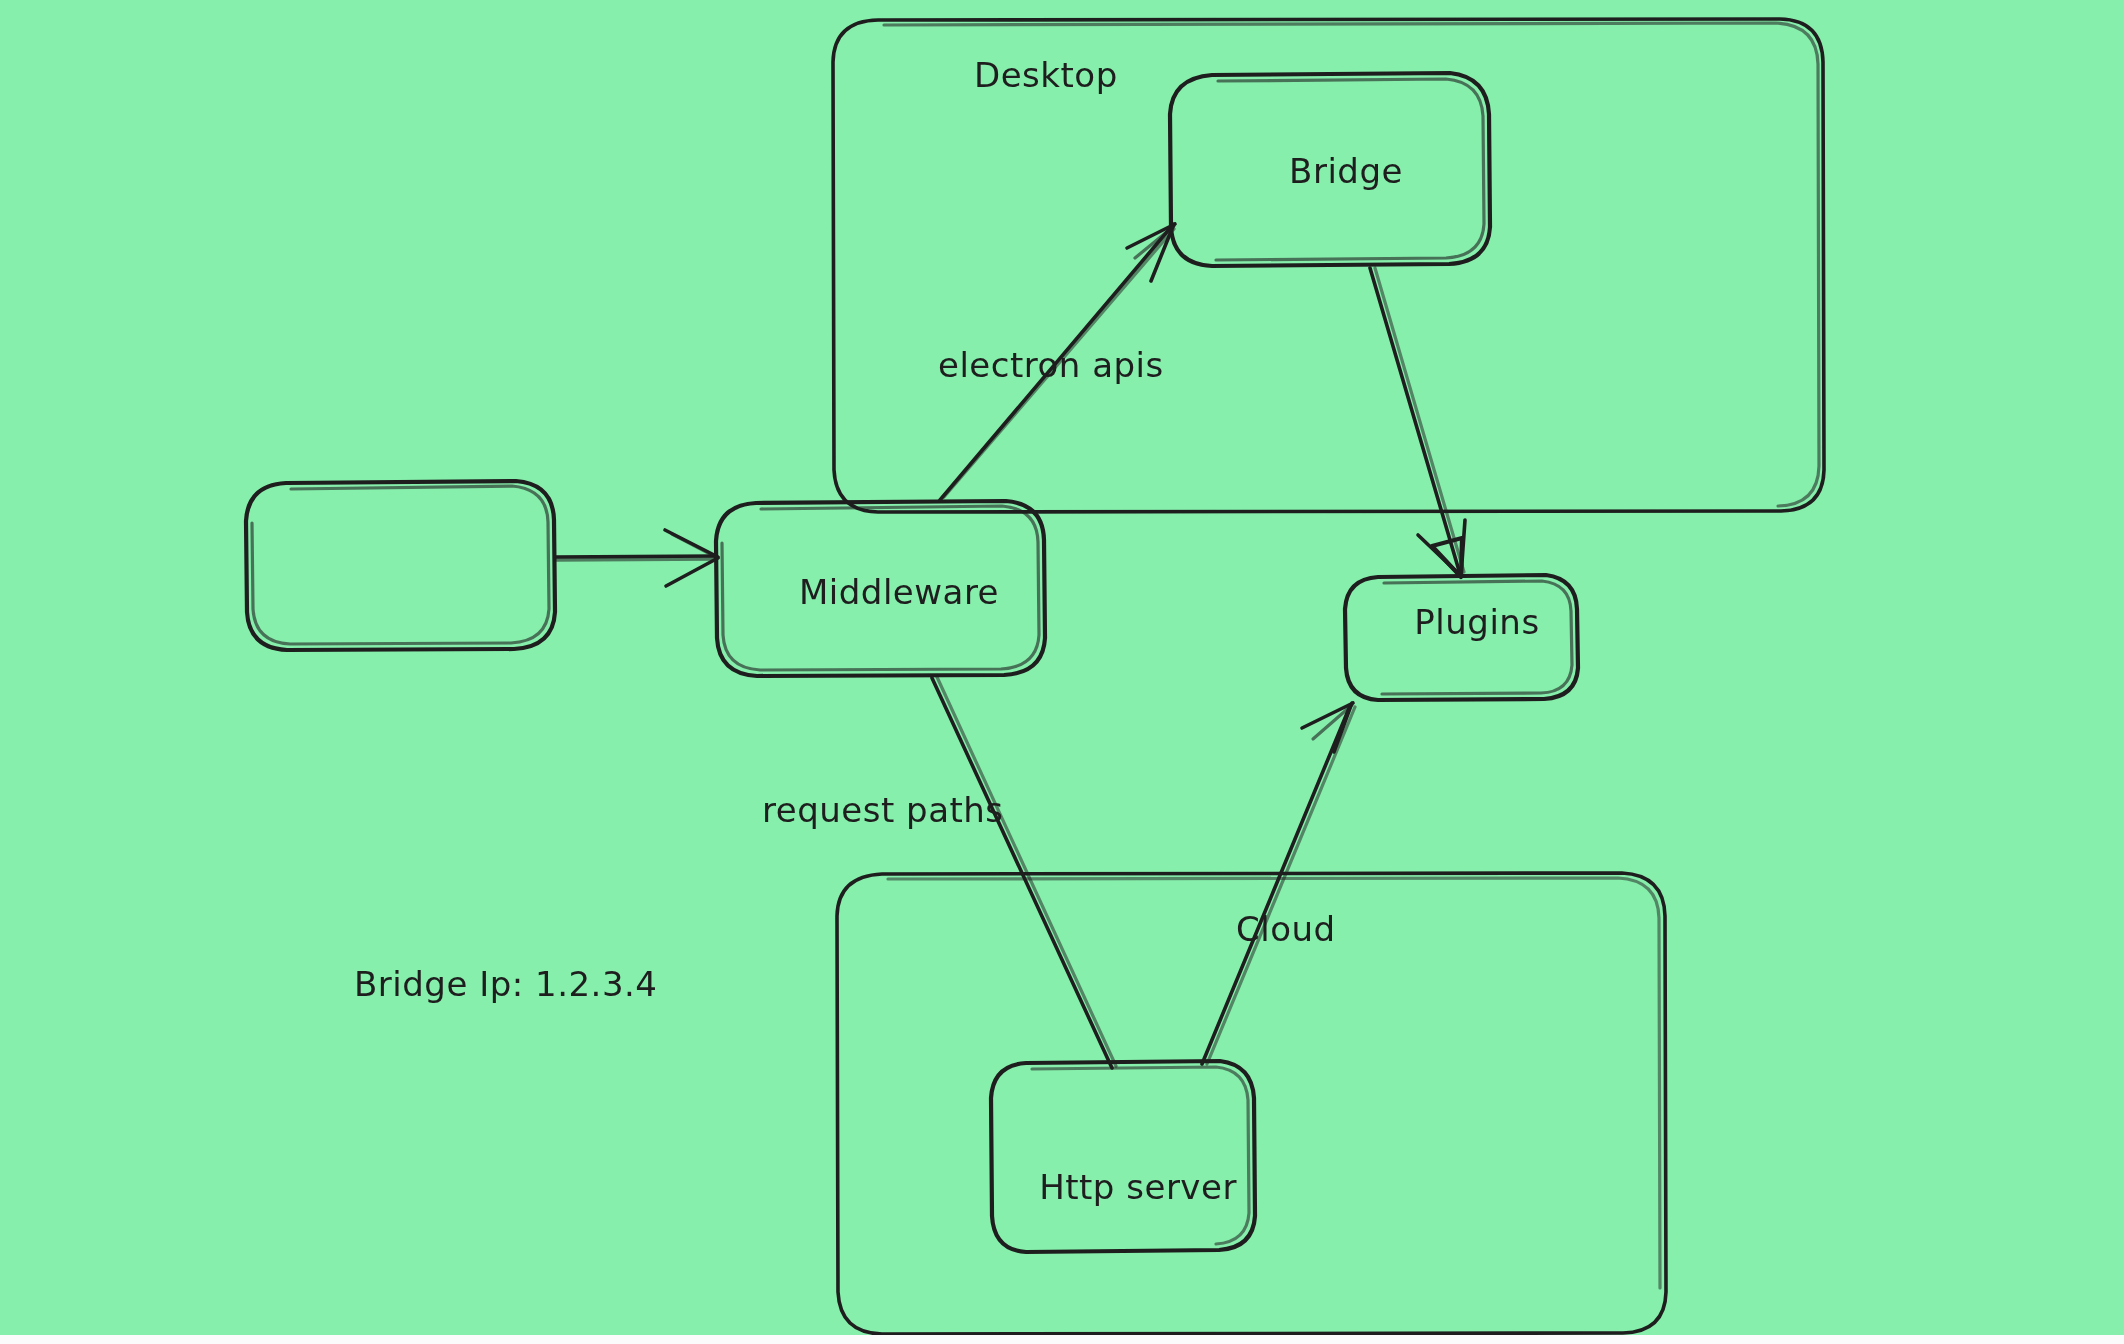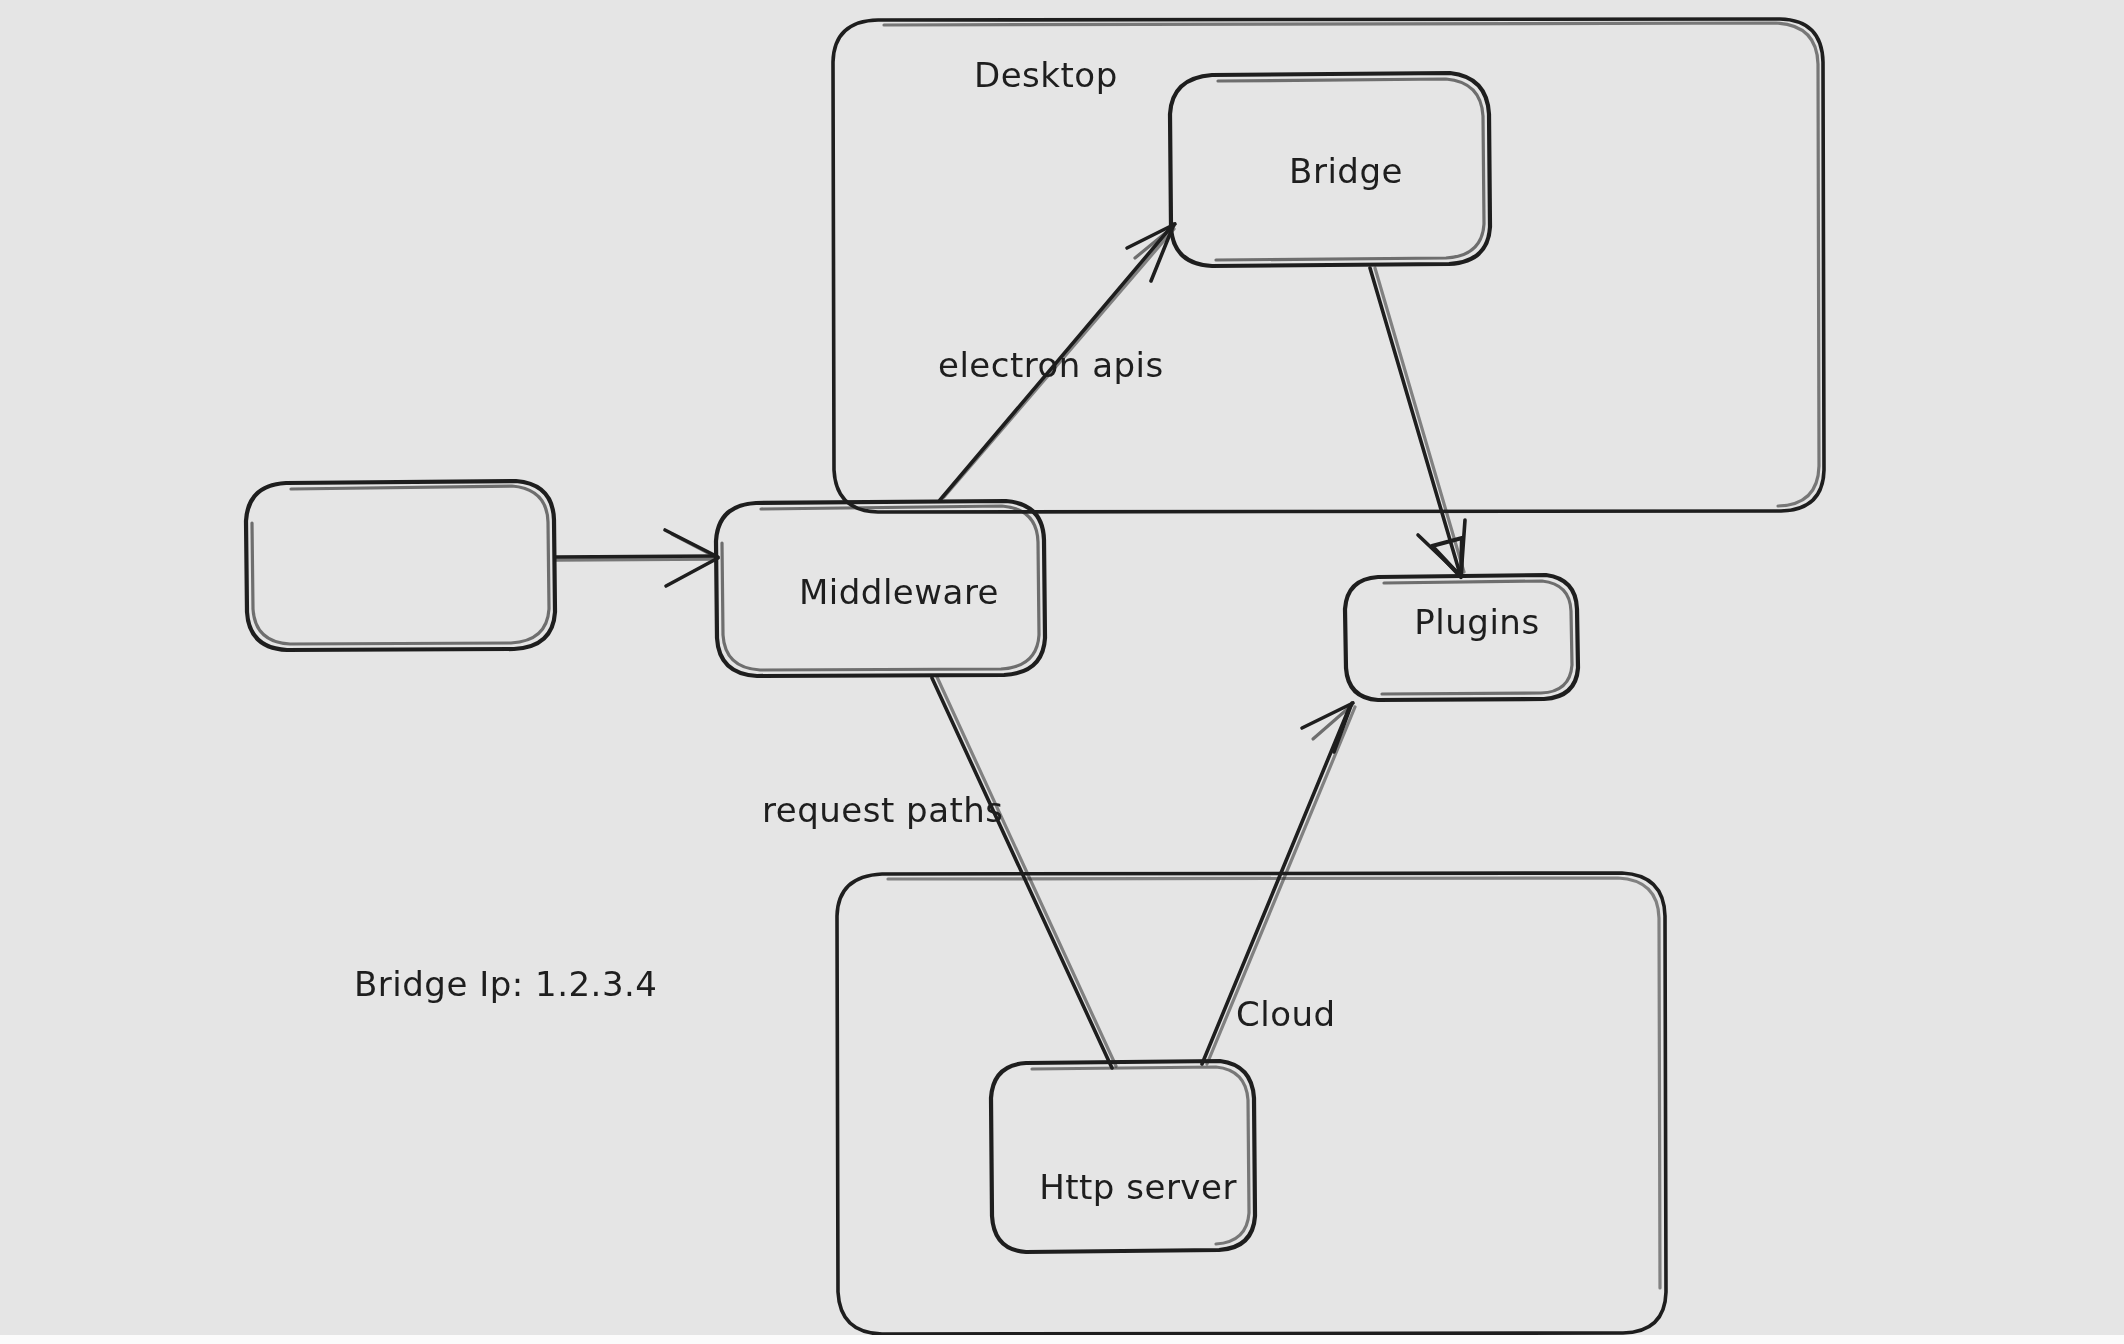--- a/index.html
+++ b/index.html
@@ -4,21 +4,21 @@
 <style>
   html, body {
     margin: 0;
     padding: 0;
     background: #ffffff;
   }
   #canvas {
     position: relative;
     width: 2124px;
     height: 1344px;
-    background: #e5e5e5;
+    background: #86efac;
     overflow: hidden;
     font-family: "DejaVu Sans", sans-serif;
   }
   #sketch {
     position: absolute;
     left: 0;
     top: 0;
     width: 2124px;
     height: 1344px;
   }
@@ -163,20 +163,20 @@
   <div class="lbl node-lbl" style="left:1170px; top:151px; width:320px;">Bridge</div>
 
   <div class="lbl node-lbl" style="left:1346px; top:602px; width:230px;">Plugins</div>
 
   <div class="lbl node-lbl" style="left:990px; top:1139px; width:264px;margin-top:28px;">Http server</div>
 
   <div class="lbl edge-lbl" style="left:938px; top:345px;">electron apis</div>
 
   <div class="lbl edge-lbl" style="left:762px; top:790px;">request paths</div>
 
-  <div class="lbl edge-lbl" style="left:1236px; top:994px;">Cloud</div>
+  <div class="lbl edge-lbl" style="left:1236px; top:909px;">Cloud</div>
 
   <div class="lbl note-lbl" style="left:354px; top:962px;">Bridge Ip: 1.2.3.4</div>
 
 
   <div class="bottom-strip"></div>
 
 </div>
 
 </body></html>

